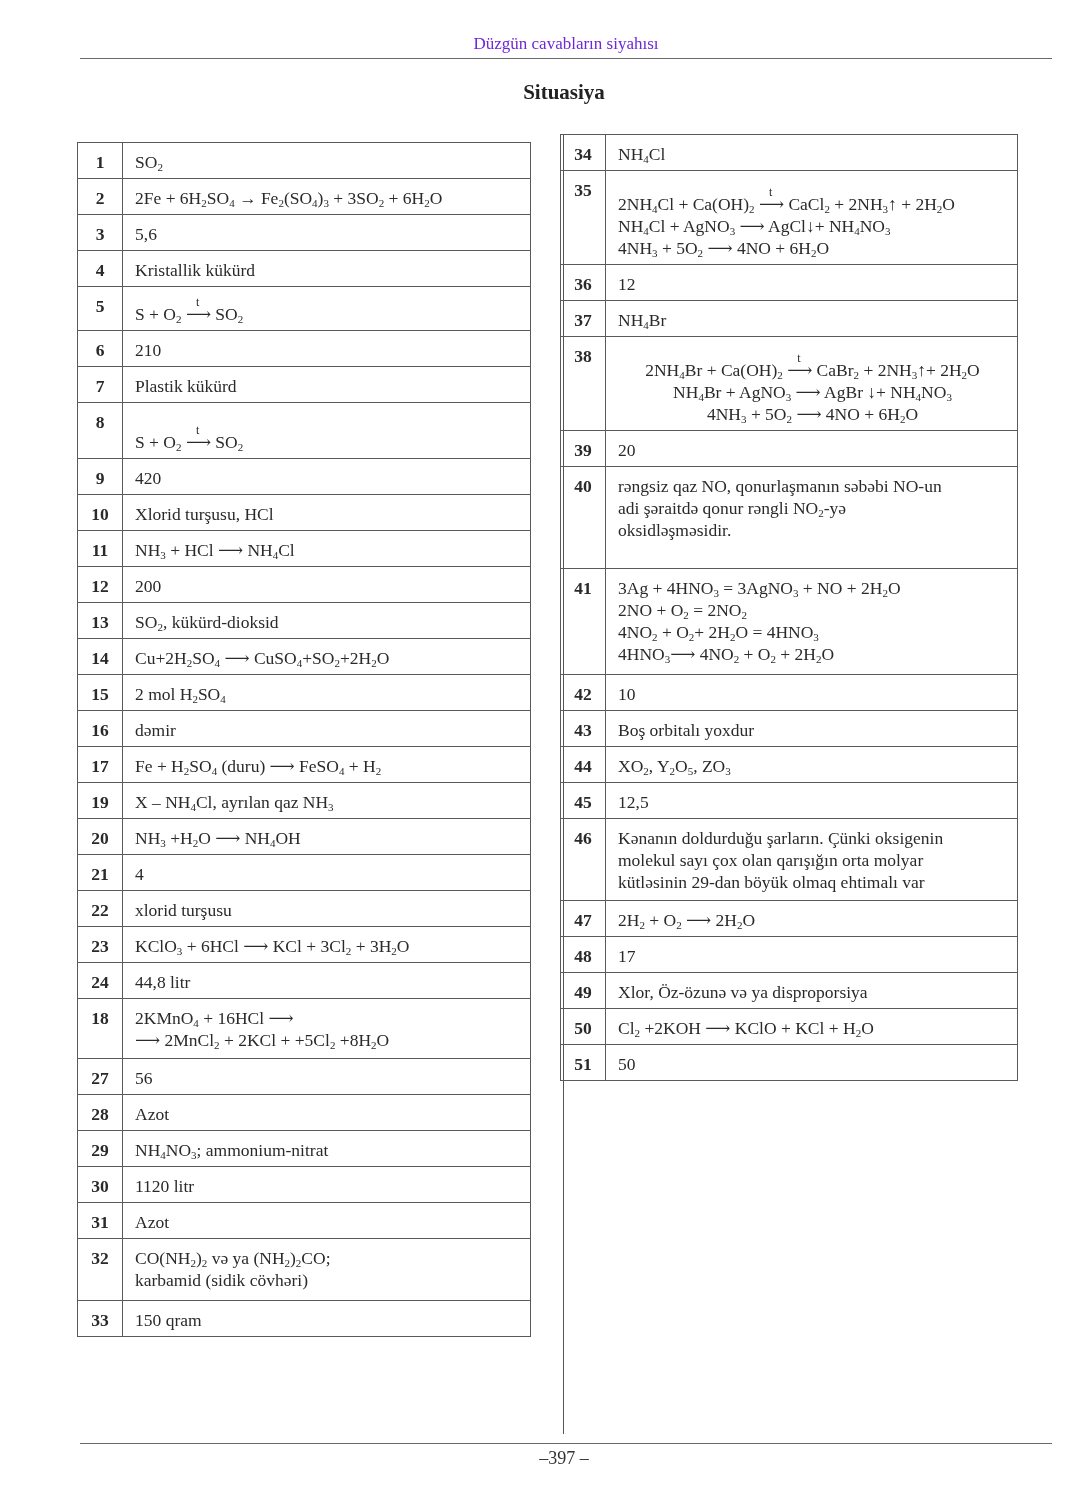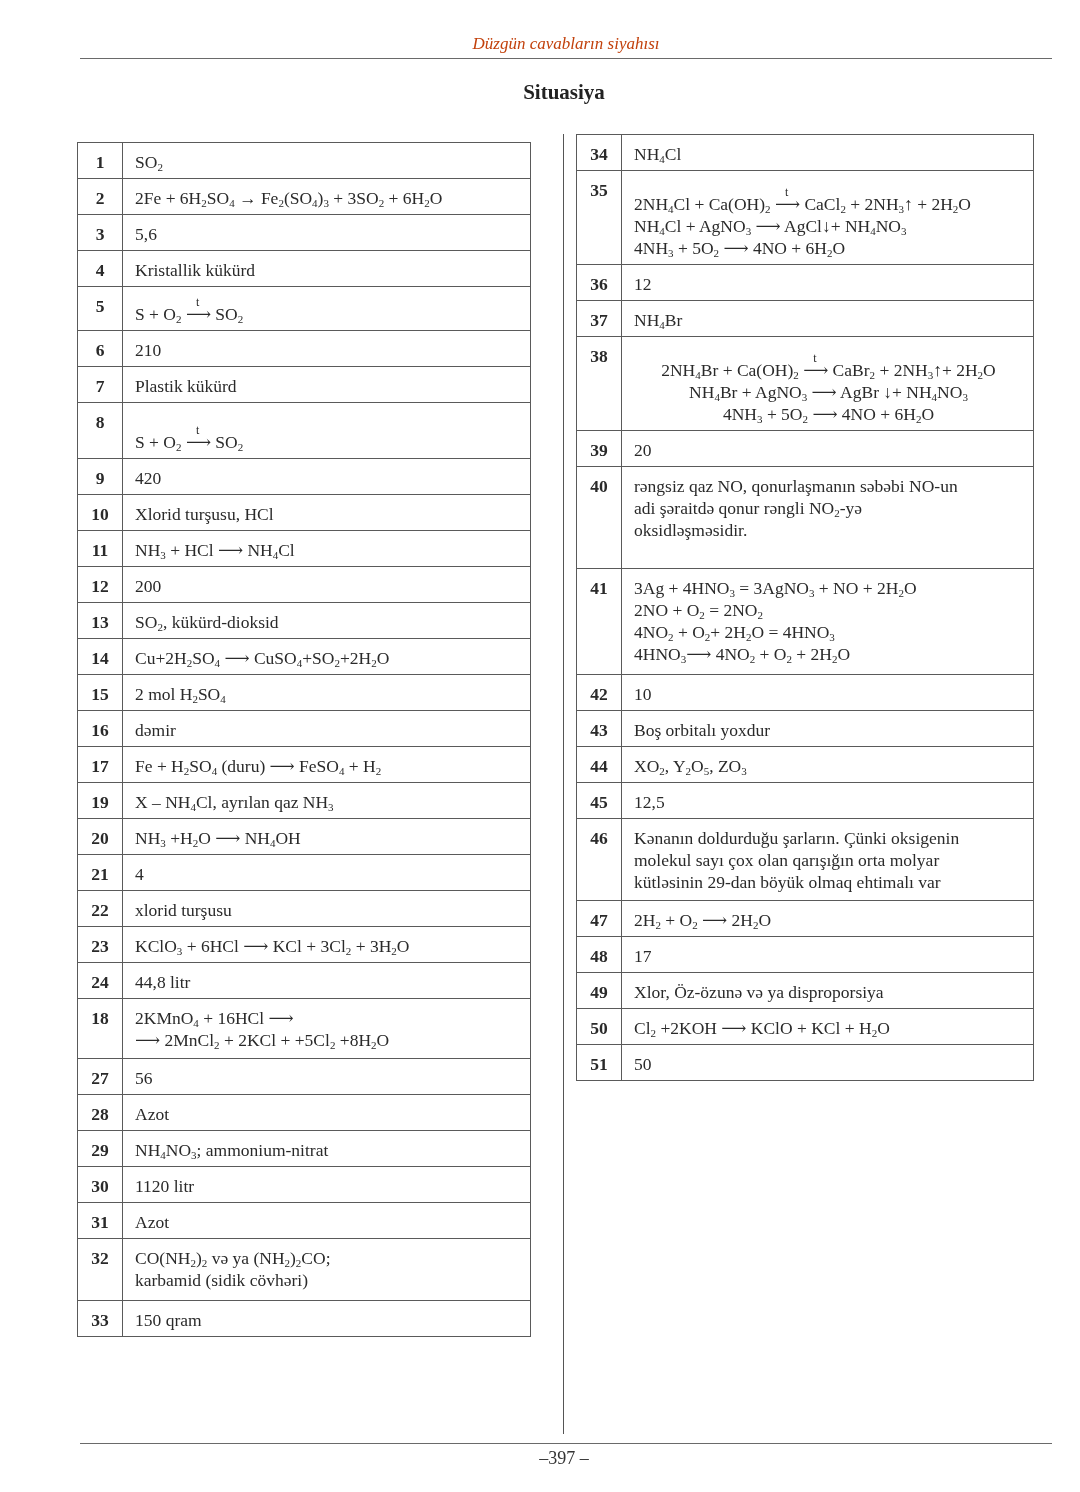--- a/index.html
+++ b/index.html
@@ -1,31 +1,31 @@
 <!DOCTYPE html>
 <html><head>
 <meta charset="utf-8">
 <style>
   html, body { margin: 0; padding: 0; background: #ffffff; }
   body { width: 1080px; height: 1492px; position: relative; overflow: hidden;
          font-family: "Liberation Serif", "DejaVu Serif", serif; color: #2a2a2a; }
   .running-head { position: absolute; left: 80px; top: 34px; width: 972px; text-align: center;
-                  font-style: italic; font-size: 17px; color: #c2410c; }
+                  font-size: 17px; color: #6d28d9; }
   .head-rule { position: absolute; left: 80px; top: 58px; width: 972px; height: 0;
                border-top: 1.5px solid #6a6a6a; }
   .section-title { position: absolute; left: 0; top: 80px; width: 1128px; text-align: center;
                    font-weight: bold; font-size: 21px; color: #222; }
   .col-divider { position: absolute; left: 563px; top: 134px; width: 0; height: 1300px;
                  border-left: 1.5px solid #555; }
   table.answers { position: absolute; border-collapse: collapse; font-size: 17.5px; line-height: 22px; }
   table.answers td { border: 1.3px solid #5a5a5a; vertical-align: top; }
   td.num { font-weight: bold; padding: 8px 0 0 0; text-align: center; width: 44px; }
   td.ans { padding: 8px 10px 5px 12px; }
   #left-table { left: 77px; top: 142px; width: 454px; }
-  #right-table { left: 576px; top: 134px; width: 458px; }
+  #right-table { left: 560px; top: 134px; width: 458px; }
   sub { font-size: 11px; vertical-align: -3px; line-height: 0; }
   .foot-rule { position: absolute; left: 80px; top: 1443px; width: 972px; border-top: 1.5px solid #6a6a6a; }
   .page-number { position: absolute; left: 0; top: 1448px; width: 1128px; text-align: center; font-size: 18px; color: #333; }
   .line { display: block; }
 </style>
 </head>
 <body>
 
 <div class="running-head">Düzgün cavabların siyahısı</div>
 <div class="head-rule"></div>

